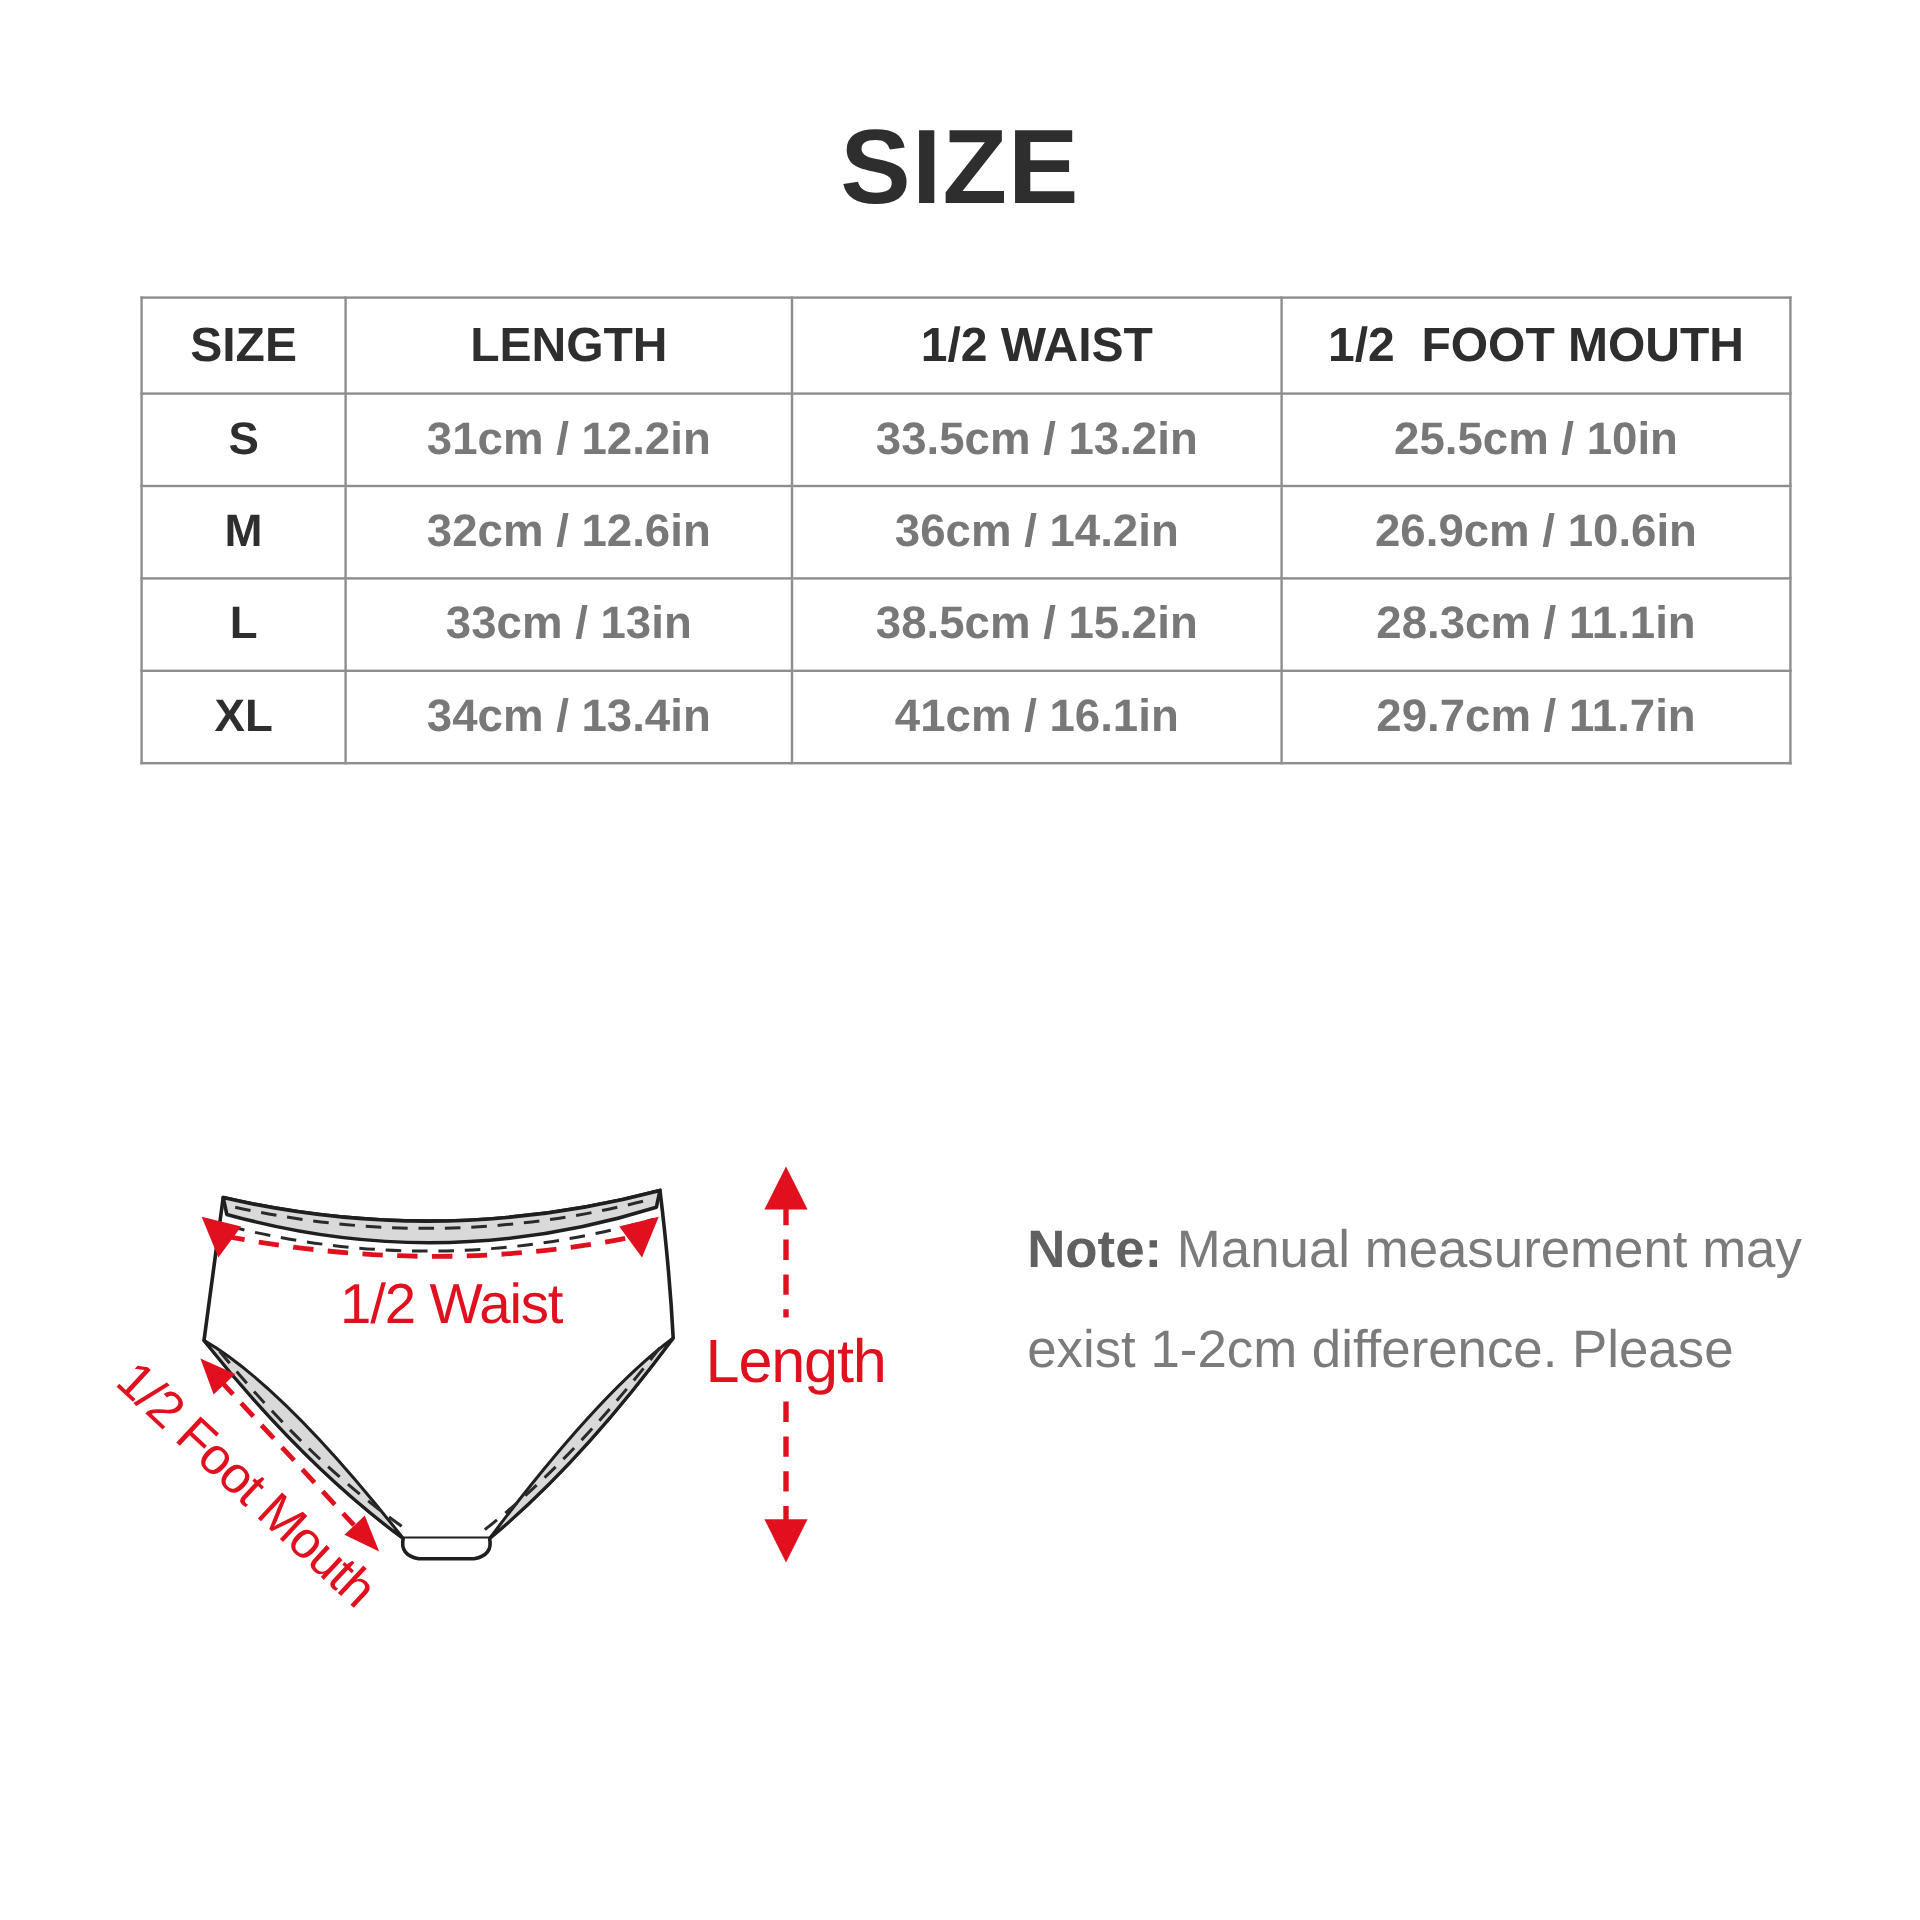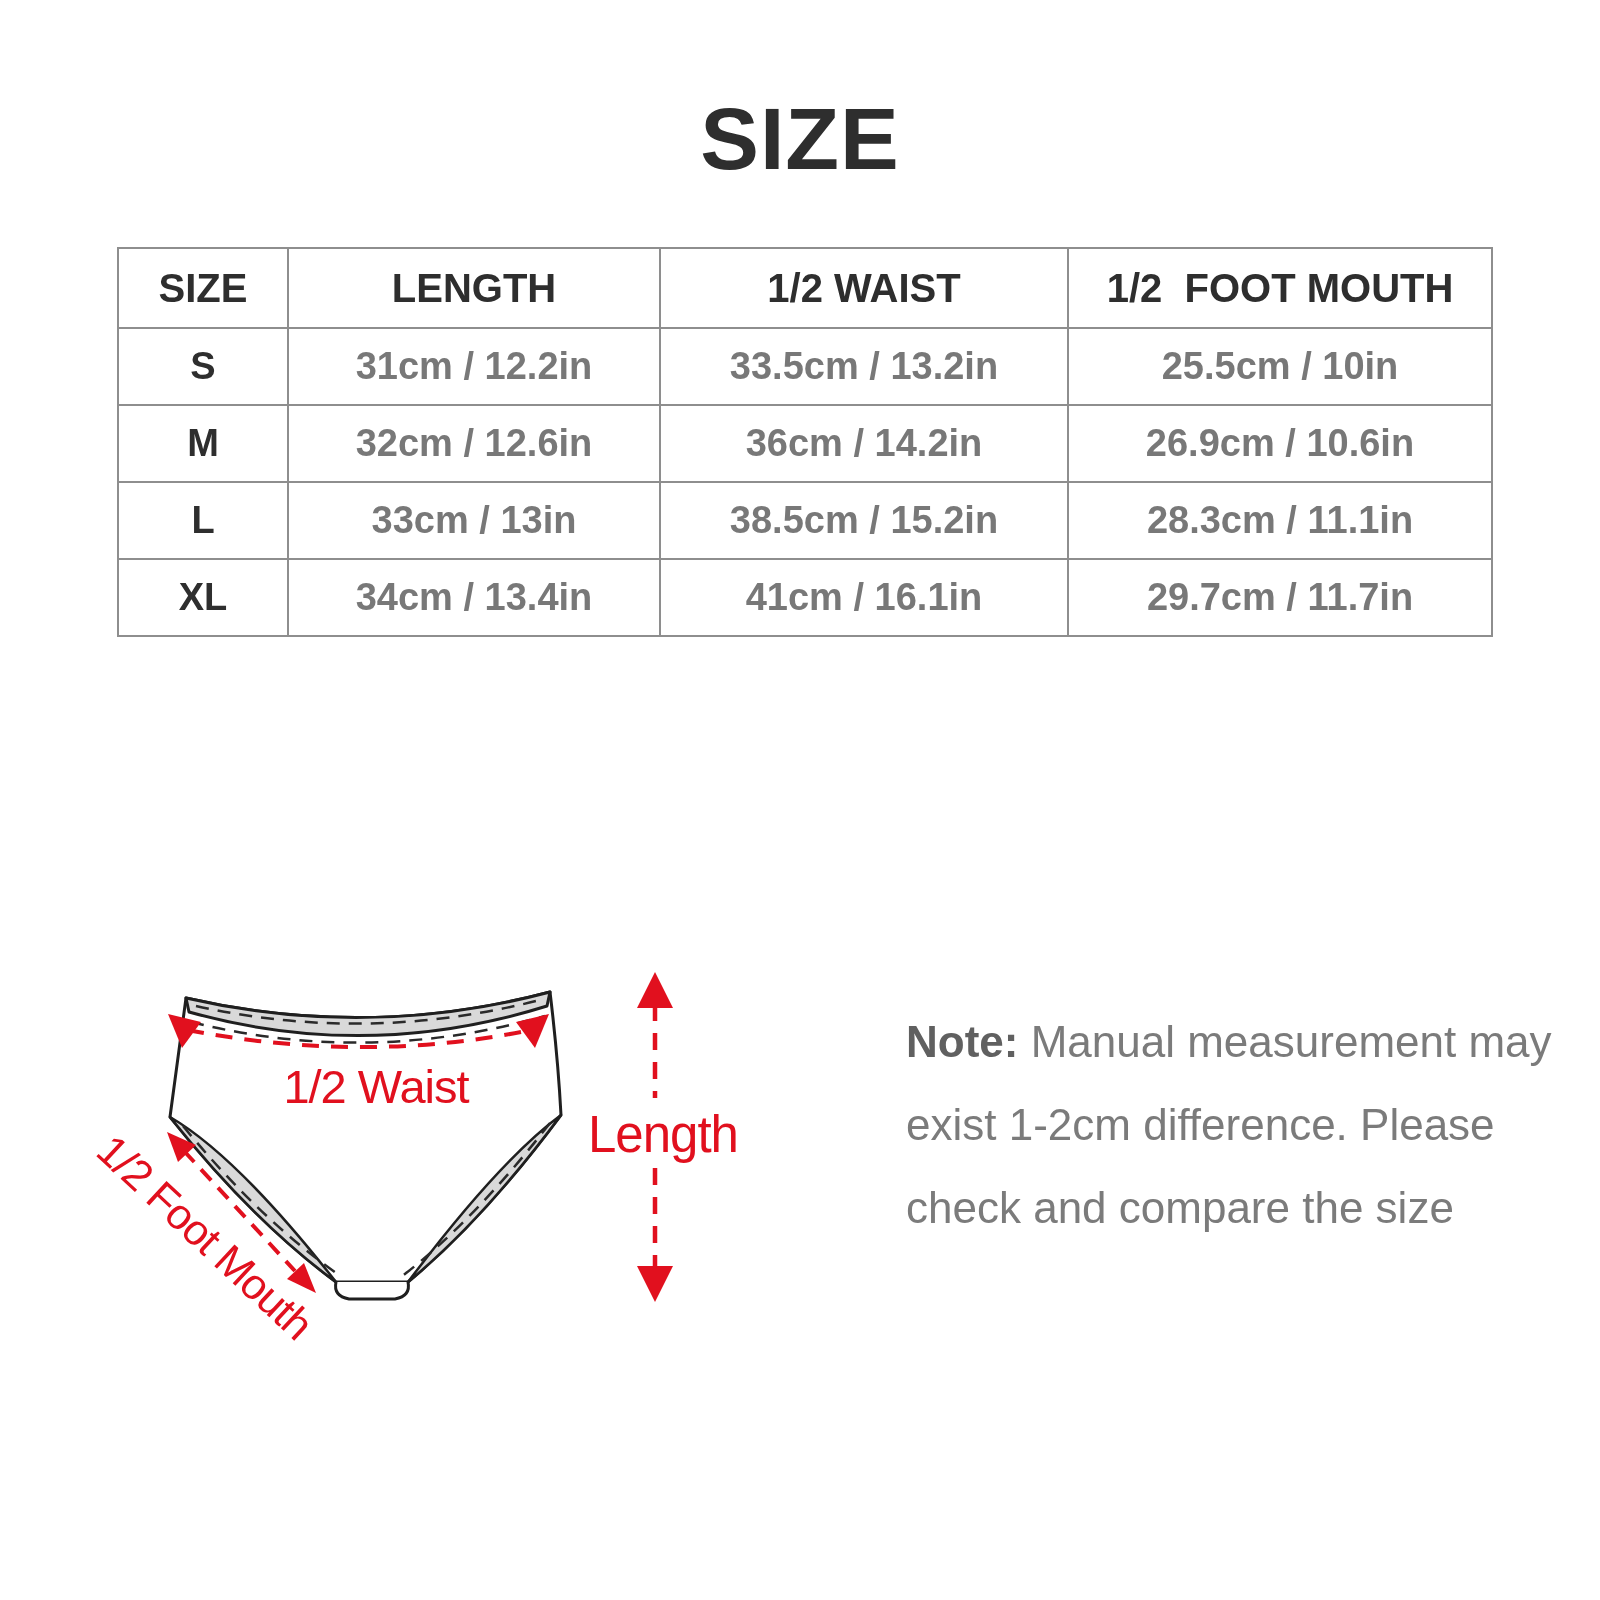--- a/index.html
+++ b/index.html
@@ -67,21 +67,21 @@
     font-weight: bold;
     color: var(--text-dark);
   }
   .briefs-svg {
     position: absolute;
     left: 80px;
     top: 940px;
   }
   .note {
     position: absolute;
-    left: 906px;
+    left: 856px;
     top: 1000px;
     width: 660px;
     font-size: 44px;
     line-height: 83px;
     color: var(--note-gray);
   }
   .note .note-label {
     font-weight: bold;
     color: var(--note-dark);
   }
@@ -181,14 +181,13 @@
   </g>
   <text x="205" y="1237" font-size="43" text-anchor="middle" dominant-baseline="central" letter-spacing="-1" transform="rotate(43 205 1237)">1/2 Foot Mouth</text>
 </svg>
 
 <div class="note">
   <div class="note-line">
     <span class="note-label">Note:</span>
     <span>Manual measurement may</span>
   </div>
   <div class="note-line">exist 1-2cm difference. Please</div>
-  <div class="note-line">check and compare the size</div>
 </div>
 
 </body></html>

